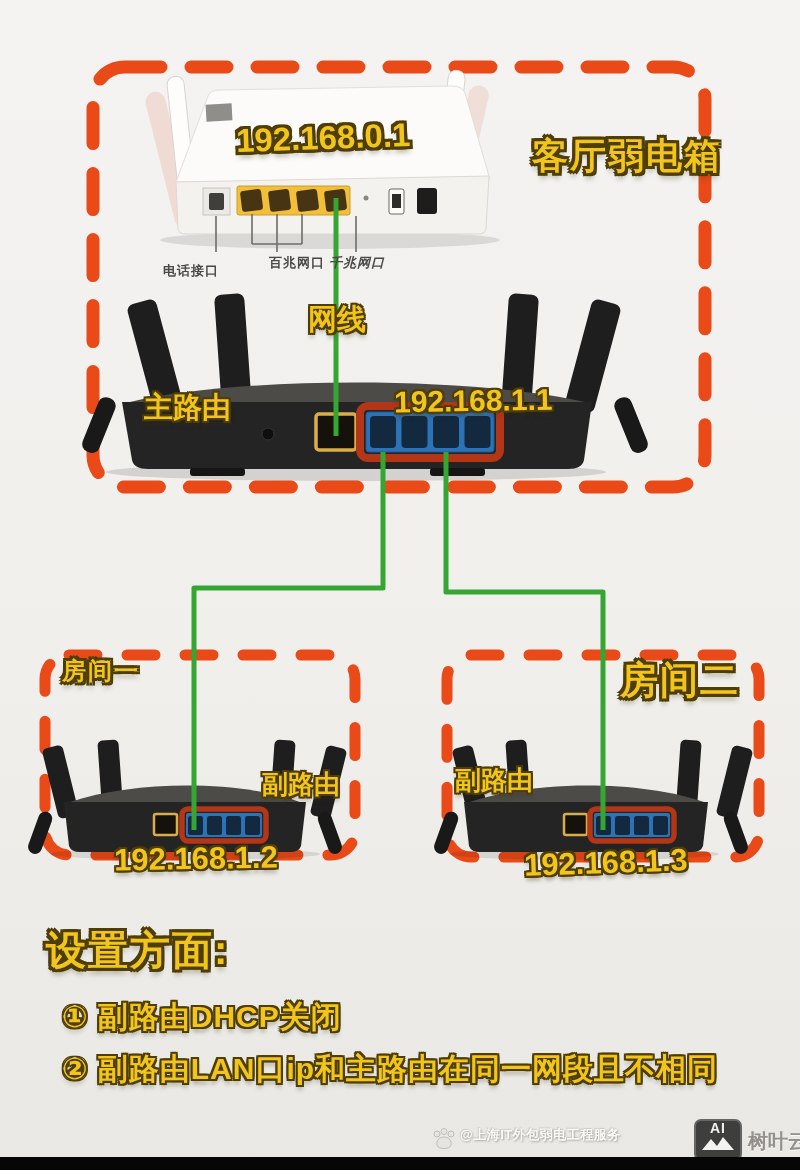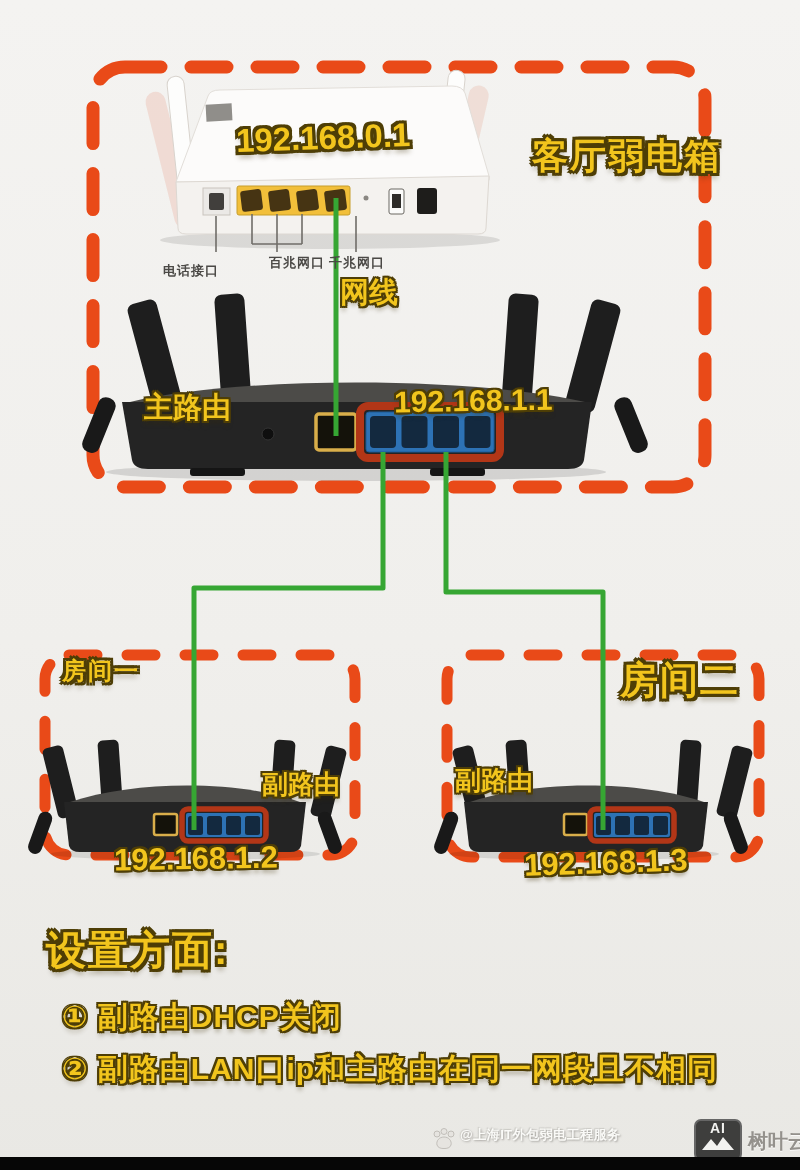--- a/index.html
+++ b/index.html
@@ -175,23 +175,23 @@
       <path d="M446,452 V592 H603 V830"></path>
     </g>
   </svg>
 
   <div class="lbl y y-lg" style="left:236px;top:120px;font-size:33px;transform:rotate(-2deg);">192.168.0.1</div>
 
   <div class="lbl y y-lg" style="left:500px;top:136px;font-size:36px;letter-spacing:2px;padding-left:32px;">客厅弱电箱</div>
 
   <div class="lbl plabel" style="left:163px;top:264px;">电话接口</div>
   <div class="lbl plabel" style="left:247px;top:256px;margin-left:22px;">百兆网口</div>
-  <div class="lbl plabel" style="left:329px;top:256px;">千兆网口</div>
-
-  <div class="lbl y" style="left:308px;top:277px;font-size:29px;margin-left:32px;">网线</div>
+  <div class="lbl plabel" style="left:329px;top:256px;font-style:italic;">千兆网口</div>
+
+  <div class="lbl y" style="left:308px;top:304px;font-size:29px;">网线</div>
 
   <div class="lbl y" style="left:144px;top:392px;font-size:29px;">主路由</div>
   <div class="lbl y" style="left:394px;top:384px;font-size:30px;transform:rotate(-1deg);">192.168.1.1</div>
 
   <div class="lbl y y-lg" style="left:62px;top:658px;font-size:24px;letter-spacing:2px;">房间一</div>
   <div class="lbl y" style="left:262px;top:770px;font-size:26px;">副路由</div>
   <div class="lbl y" style="left:114px;top:842px;font-size:31px;transform:rotate(-1deg);">192.168.1.2</div>
 
   <div class="lbl y y-lg" style="left:620px;top:660px;font-size:38px;letter-spacing:2px;">房间二</div>
   <div class="lbl y" style="left:455px;top:766px;font-size:26px;">副路由</div>

